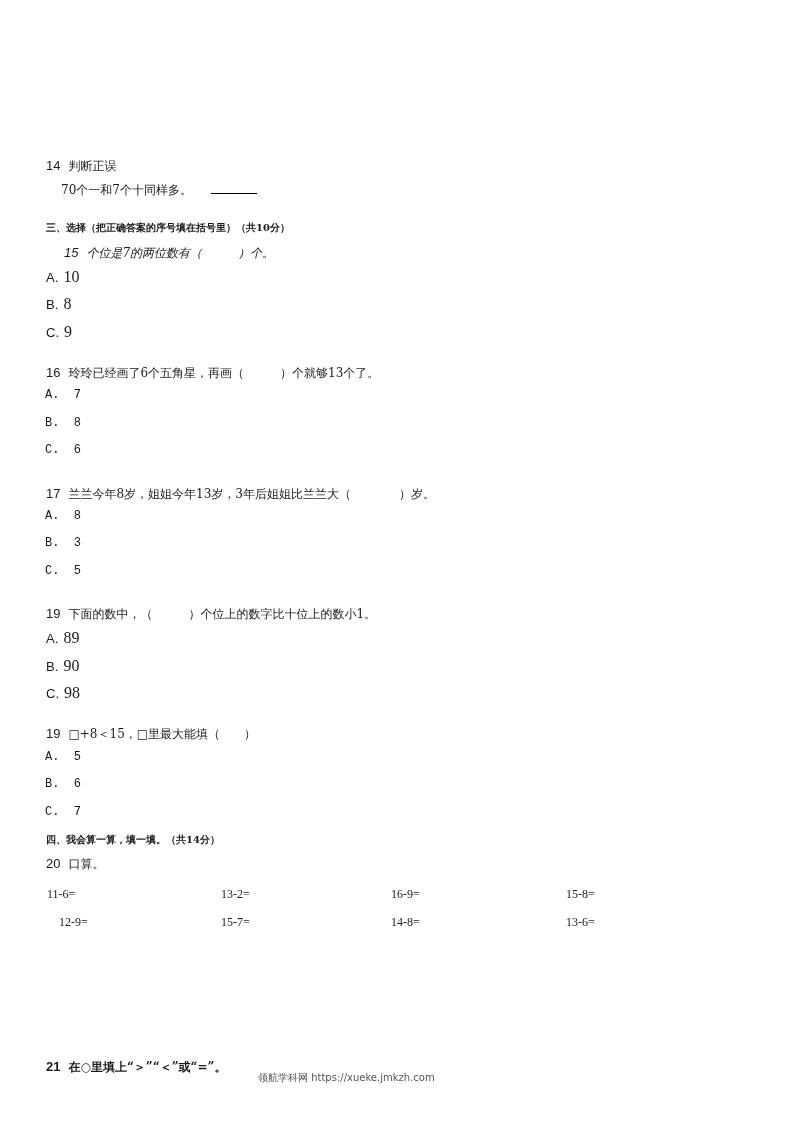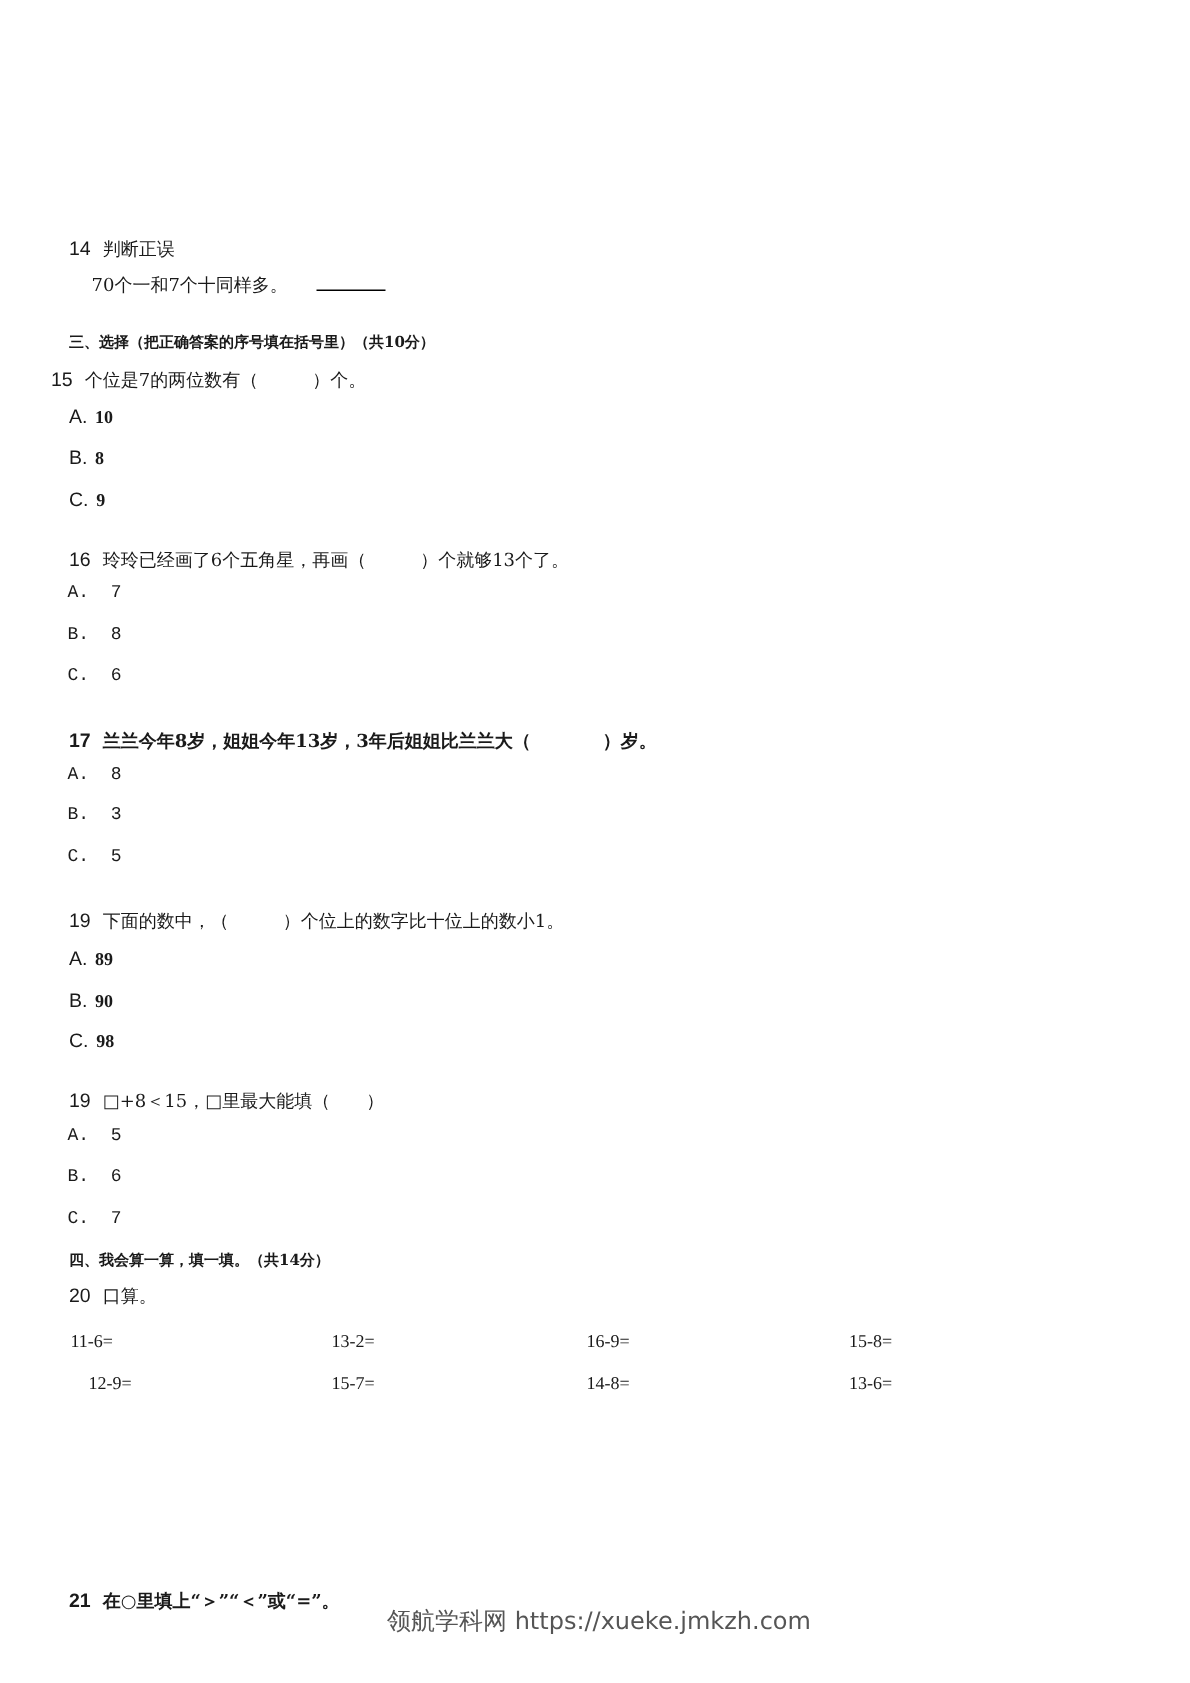--- a/index.html
+++ b/index.html
@@ -8,61 +8,61 @@
       color: #1a1a1a;
       font-family: "DejaVu Serif", "Liberation Serif", serif;
     }
     .abs { position: absolute; white-space: nowrap; }
     .qnum {
       font-family: "Liberation Sans", "DejaVu Sans", sans-serif;
       font-size: 13px; margin-right: 8px;
     }
     .qtext { font-size: 12px; }
     .opt-sans { font-family: "Liberation Sans", "DejaVu Sans", sans-serif; font-size: 13px; }
-    .opt-val { font-family: "Liberation Serif", "DejaVu Serif", serif; font-size: 12px; font-weight: bold; }
+    .opt-val { font-family: "Liberation Serif", "DejaVu Serif", serif; font-size: 16px; }
     .opt-serif { font-family: Liberation Mono, monospace; font-size: 12px; }
     .section { font-size: 10px; font-weight: bold; }
     .blank-line {
       display: inline-block; width: 46px; border-bottom: 1.5px solid #000;
       vertical-align: baseline; height: 10px;
     }
     .calc { font-family: "Liberation Serif", "DejaVu Serif", serif; font-size: 12px; }
     .footer {
       font-family: "DejaVu Sans", "Liberation Sans", sans-serif;
-      font-size: 16px; color: #555555;
+      font-size: 10px; color: #555555;
     }
   </style>
 </head>
 <body>
 
 <div class="abs" style="left:46px; top:155px;">
   <span class="qnum">14</span><span class="qtext">判断正误</span>
 </div>
 <div class="abs" style="left:61px; top:179px;">
   <span class="qtext">70个一和7个十同样多。</span>
   <span class="blank-line" style="margin-left:14px;"></span>
 </div>
 
 <div class="abs section" style="left:46px; top:221px;">三、选择（把正确答案的序号填在括号里）（共10分）</div>
 
-<div class="abs" style="left:34px; top:242px;">
+<div class="abs" style="left:64px; top:242px;font-style:italic;">
   <span class="qnum">15</span><span class="qtext">个位是7的两位数有（　　　）个。</span>
 </div>
 <div class="abs" style="left:46px; top:267px;"><span class="opt-sans">A.</span> <span class="opt-val">10</span></div>
 <div class="abs" style="left:46px; top:294px;"><span class="opt-sans">B.</span> <span class="opt-val">8</span></div>
 <div class="abs" style="left:46px; top:322px;"><span class="opt-sans">C.</span> <span class="opt-val">9</span></div>
 
 <div class="abs" style="left:46px; top:362px;">
   <span class="qnum">16</span><span class="qtext">玲玲已经画了6个五角星，再画（　　　）个就够13个了。</span>
 </div>
 <div class="abs opt-serif" style="left:45px; top:388px;"><span>A.</span>&nbsp;&nbsp;<span>7</span></div>
 <div class="abs opt-serif" style="left:45px; top:416px;"><span>B.</span>&nbsp;&nbsp;<span>8</span></div>
 <div class="abs opt-serif" style="left:45px; top:443px;"><span>C.</span>&nbsp;&nbsp;<span>6</span></div>
 
-<div class="abs" style="left:46px; top:483px;font-weight:bold;">
+<div class="abs" style="left:46px; top:483px;">
   <span class="qnum">17</span><span class="qtext">兰兰今年8岁，姐姐今年13岁，3年后姐姐比兰兰大（　　　　）岁。</span>
 </div>
 <div class="abs opt-serif" style="left:45px; top:509px;"><span>A.</span>&nbsp;&nbsp;<span>8</span></div>
 <div class="abs opt-serif" style="left:45px; top:536px;"><span>B.</span>&nbsp;&nbsp;<span>3</span></div>
 <div class="abs opt-serif" style="left:45px; top:564px;"><span>C.</span>&nbsp;&nbsp;<span>5</span></div>
 
 <div class="abs" style="left:46px; top:603px;">
   <span class="qnum">19</span><span class="qtext">下面的数中，（　　　）个位上的数字比十位上的数小1。</span>
 </div>
 <div class="abs" style="left:46px; top:628px;"><span class="opt-sans">A.</span> <span class="opt-val">89</span></div>

